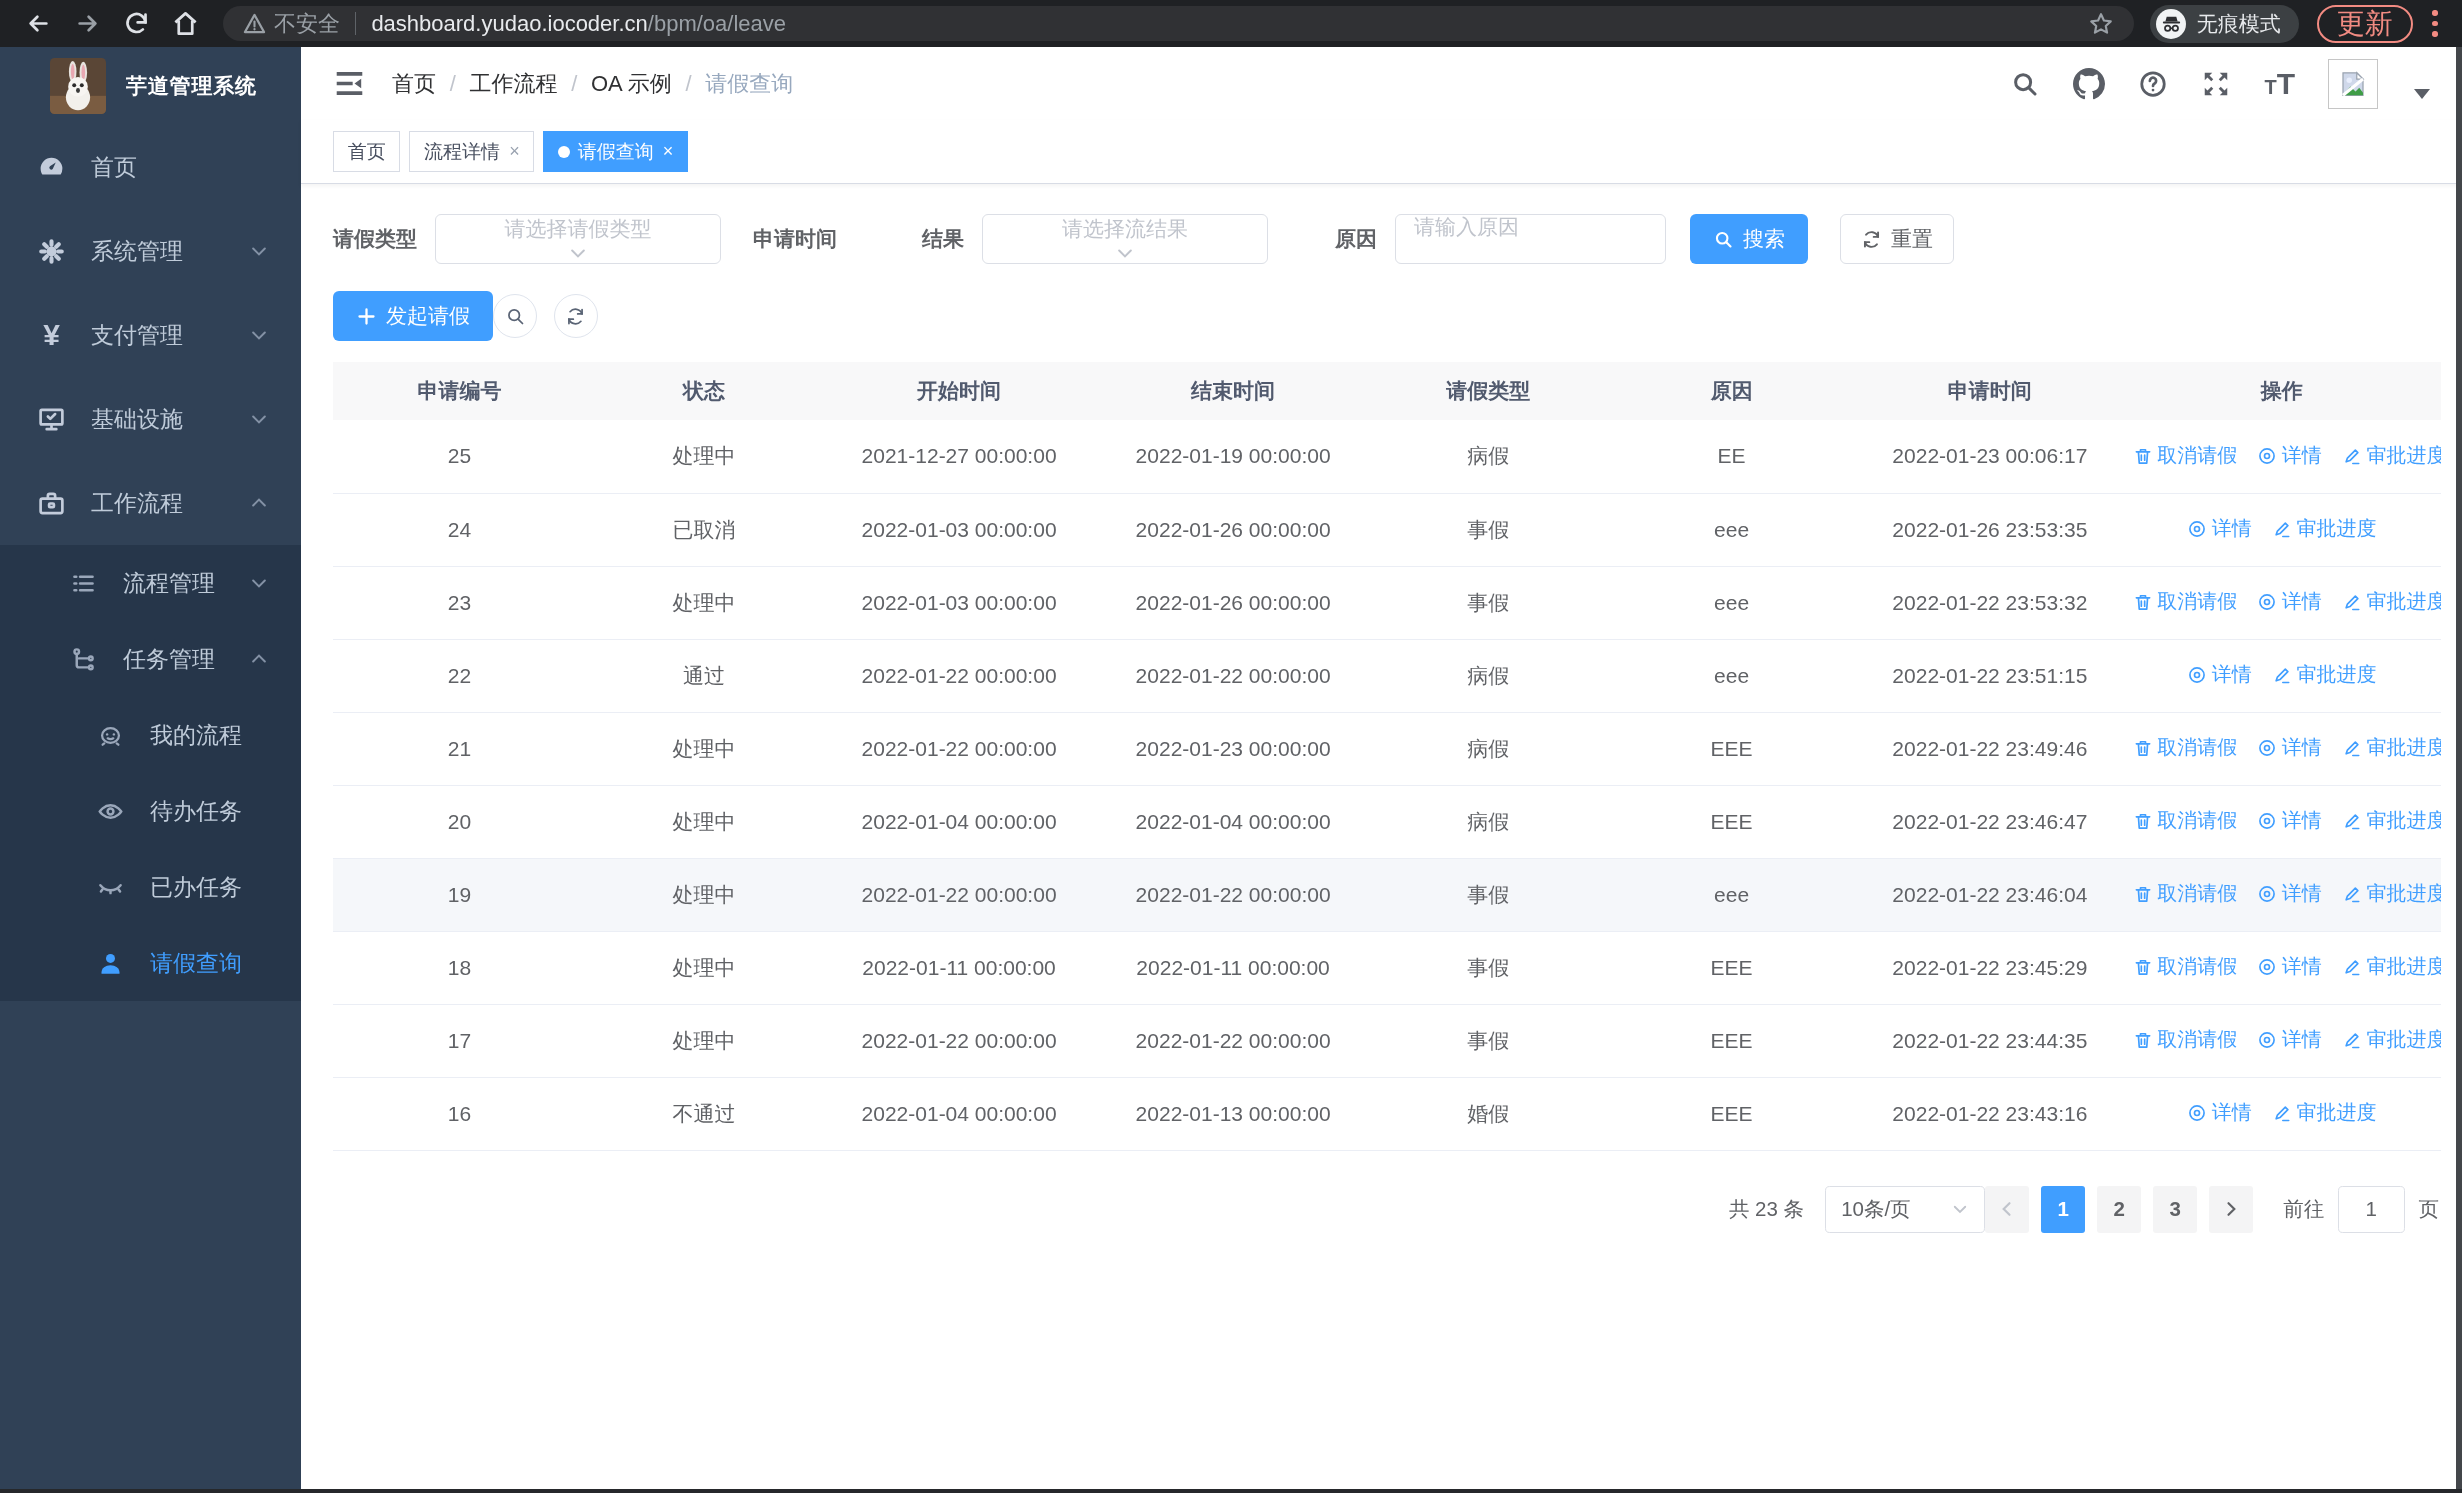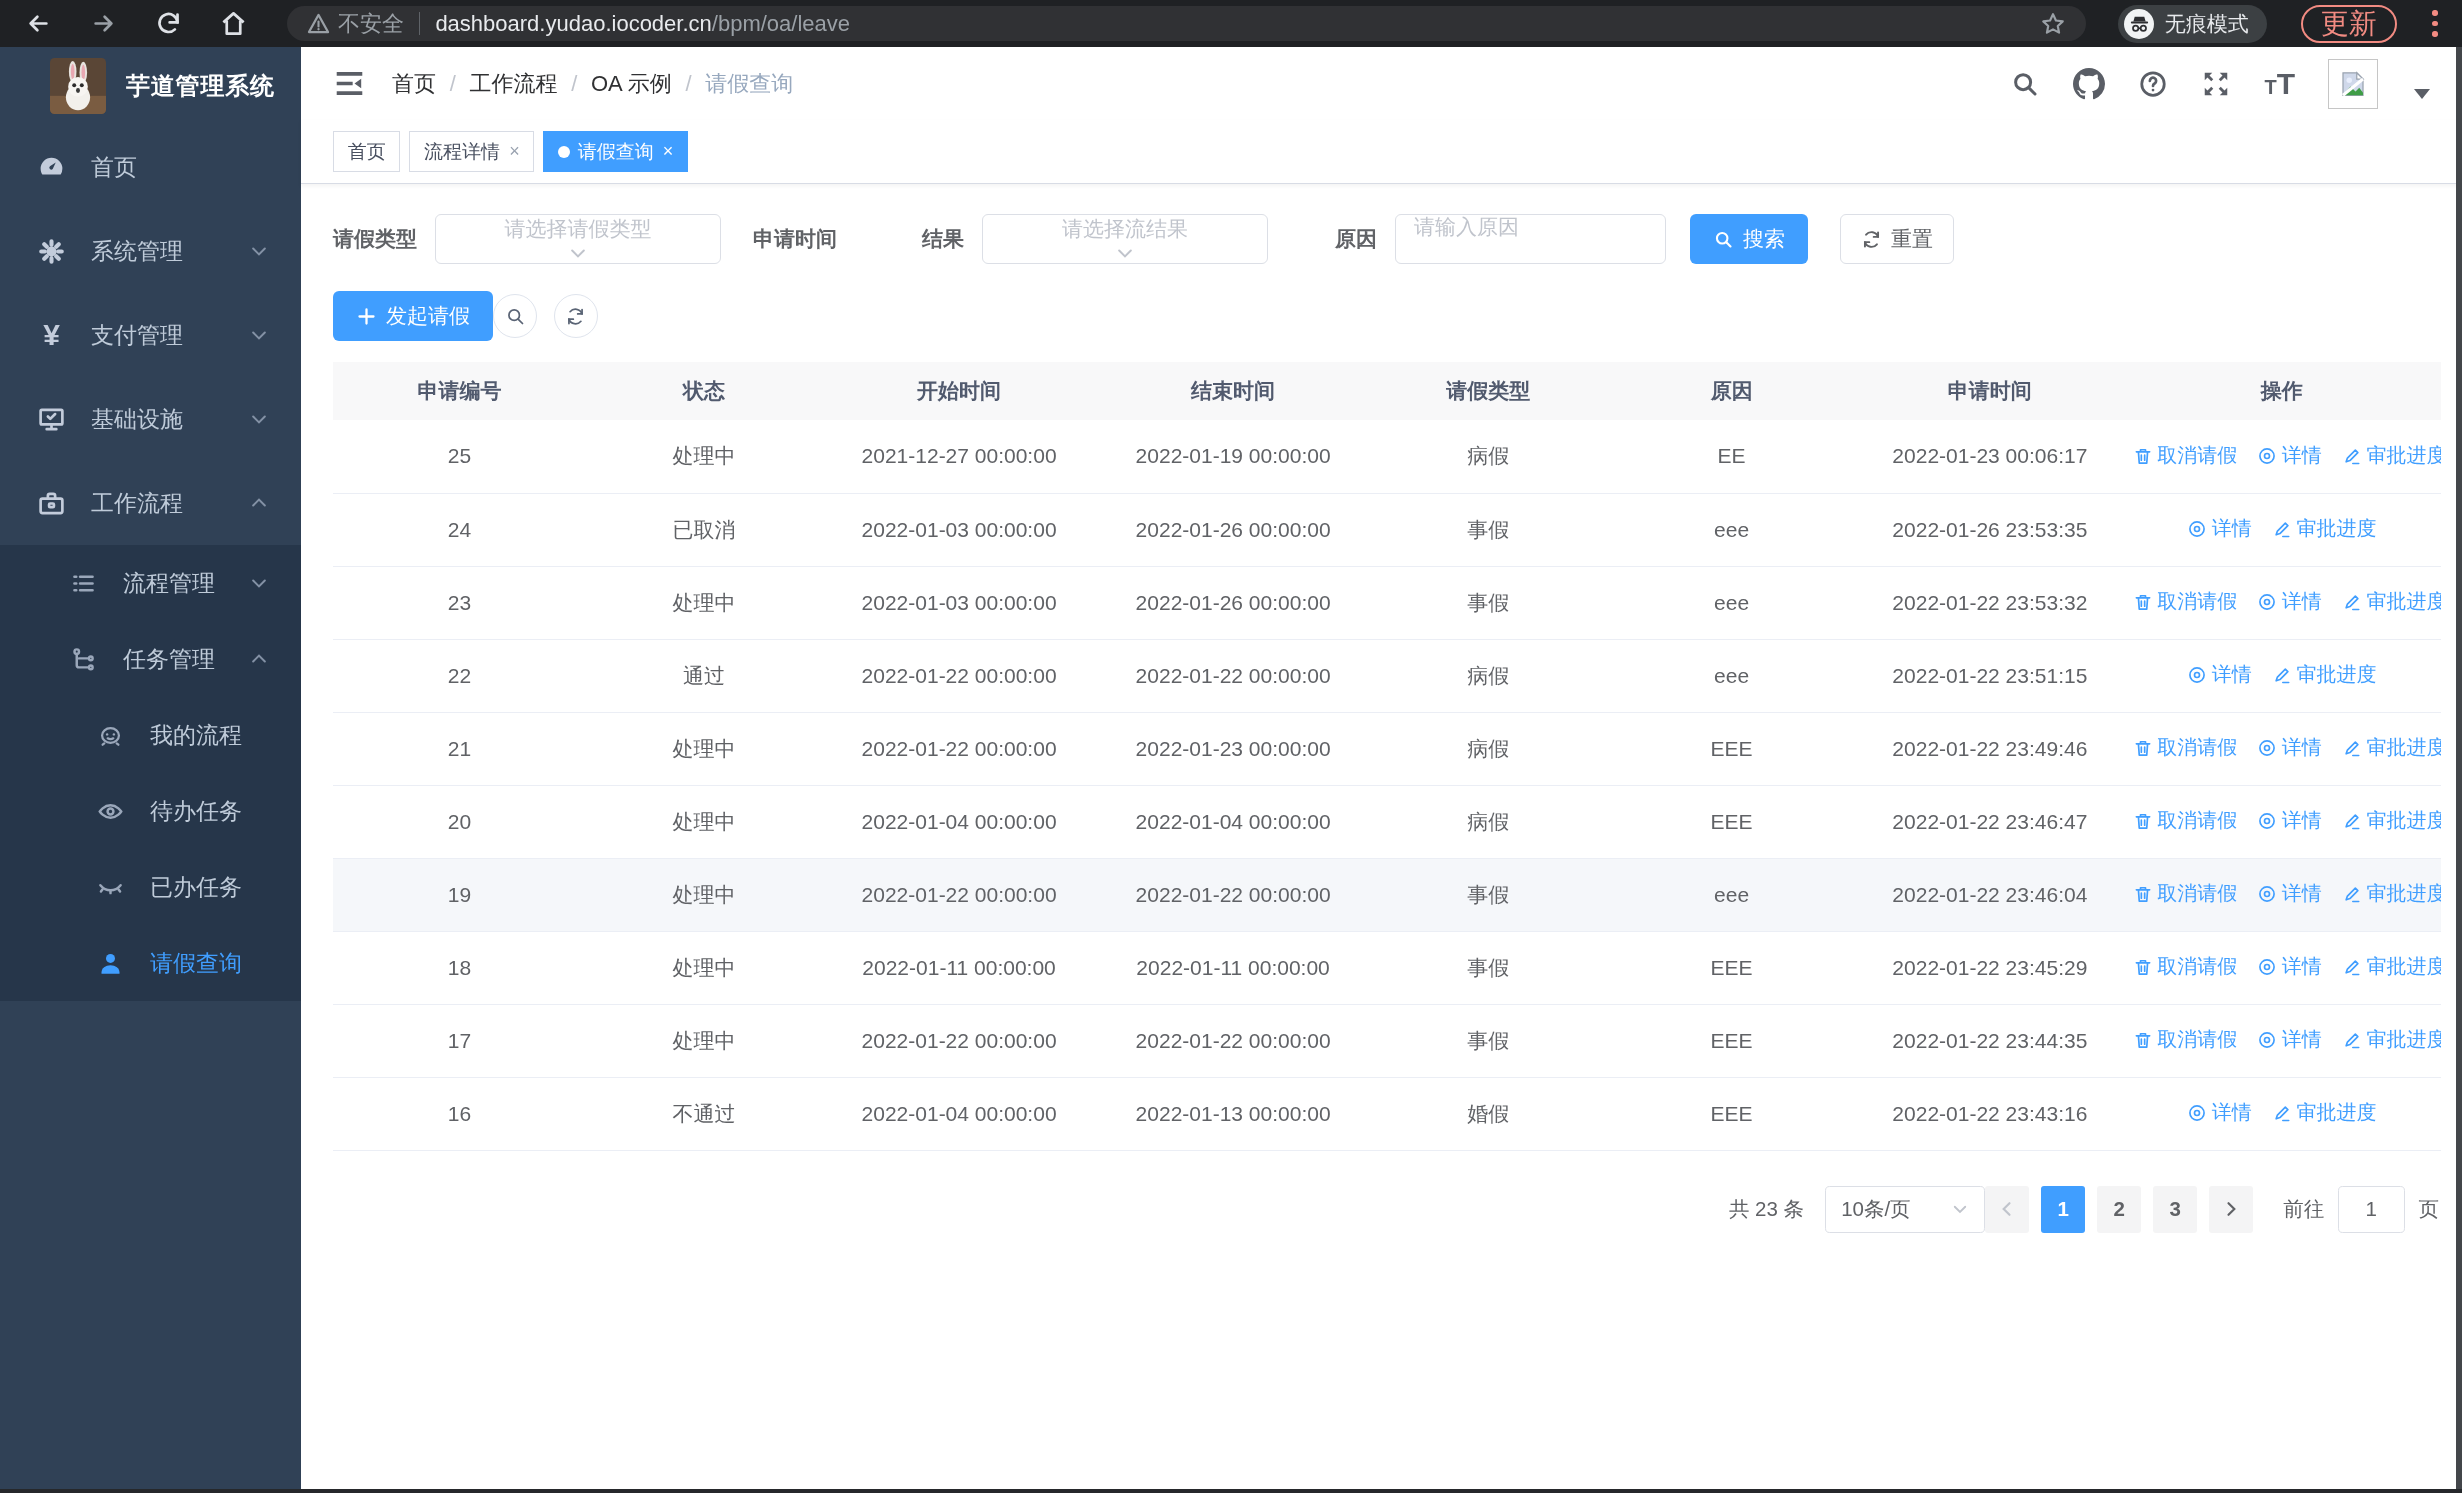--- a/index.html
+++ b/index.html
@@ -4,39 +4,39 @@
 <style>
   * { margin:0; padding:0; box-sizing:border-box; }
   html,body { width:2462px; height:1494px; }
   body {
     font-family:"Liberation Sans","DejaVu Sans",sans-serif;
     font-size:21px; color:#606266; background:#fff; overflow:hidden; position:relative;
   }
   svg { display:block; }
 
   
-  .browser-bar { height:47px; background:#1f2124; display:flex; align-items:center; padding:0 16.7px; gap:22px; }
+  .browser-bar { height:47px; background:#1f2124; display:flex; align-items:center; padding:0 16.7px; gap:6px; }
   .nav-ic { width:43px; height:43px; display:flex; align-items:center; justify-content:center; border-radius:50%; flex:0 0 auto; }
   .url-pill { flex:1; height:35px; background:#303134; border-radius:17.5px; margin:0 10.6px; display:flex; align-items:center; padding:0 20px; font-size:22px; min-width:0; }
   .sec-label { color:#9aa0a6; display:flex; align-items:center; gap:7.6px; }
   .url-divider { width:1.5px; height:23px; background:#5f6368; margin:0 15px; }
   .url-host { color:#e8eaed; white-space:nowrap; }
   .url-path { color:#9aa0a6; white-space:nowrap; }
   .incog-chip { background:#3c4043; height:38px; border-radius:19px; display:flex; align-items:center; gap:10.6px; padding:0 18px 0 6px; color:#e8eaed; font-size:21px; flex:0 0 auto; }
   .incog-circle { width:30px; height:30px; background:#f1f3f4; border-radius:50%; display:flex; align-items:center; justify-content:center; }
   .update-btn { border:2.3px solid #f28b82; color:#f28b82; border-radius:20.5px; height:38px; display:flex; align-items:center; padding:0 18px; font-size:28px; margin-left:12px; flex:0 0 auto; }
   .dots { display:flex; flex-direction:column; gap:5.3px; margin:0 7.6px 0 13.7px; flex:0 0 auto; }
   .dots i { width:5.3px; height:5.3px; border-radius:50%; background:#f28b82; }
 
   
   .app { display:flex; height:1446px; }
   .sidebar { width:301px; background:#304156; flex:0 0 auto; display:flex; flex-direction:column; }
   .logo-row { height:78px; display:flex; align-items:center; padding-left:50px; gap:20px; }
   .logo-img { width:56px; height:56px; border-radius:4.6px; overflow:hidden; flex:0 0 auto; }
-  .logo-title { color:#fff; font-weight:700; font-size:24px; letter-spacing:0.8px; }
+  .logo-title { color:#fff; font-weight:700; font-size:21px; letter-spacing:0.8px; }
   .menu { flex:1; }
   .m-item { height:84px; display:flex; align-items:center; color:#bfcbd9; font-size:23px; cursor:pointer; }
   .m-item .ic { width:33px; margin-left:35px; display:flex; justify-content:center; color:#c3ccdb; }
   .m-item .lbl { margin-left:23px; flex:1; }
   .m-item .chev { margin-right:32px; color:#8391a5; }
   .sub-block { background:#26364a; }
   .sub-block .m-item { height:76px; }
   .sub-block .m-item .ic { margin-left:67px; color:#9aa7ba; }
   .lvl3 .ic { margin-left:94px !important; }
   .m-item.active { color:#409eff; }

